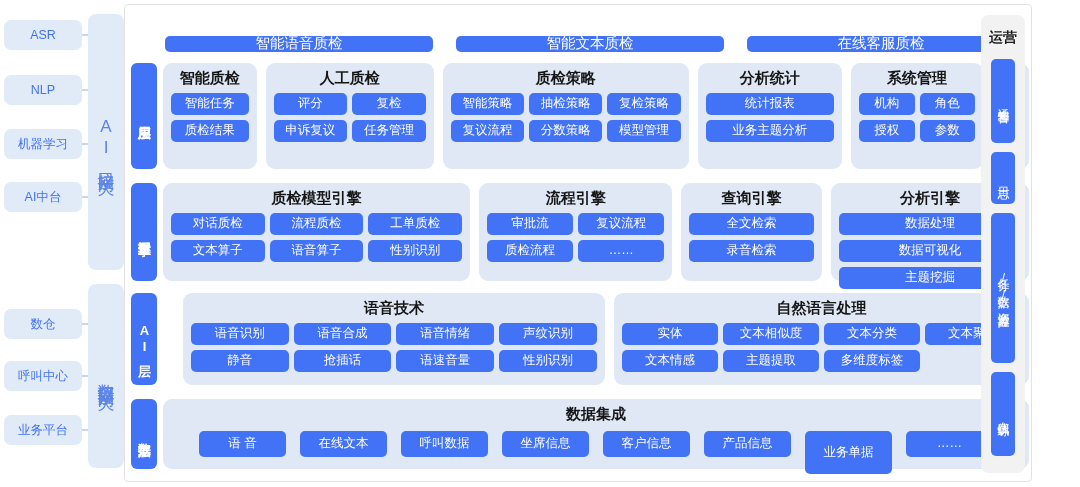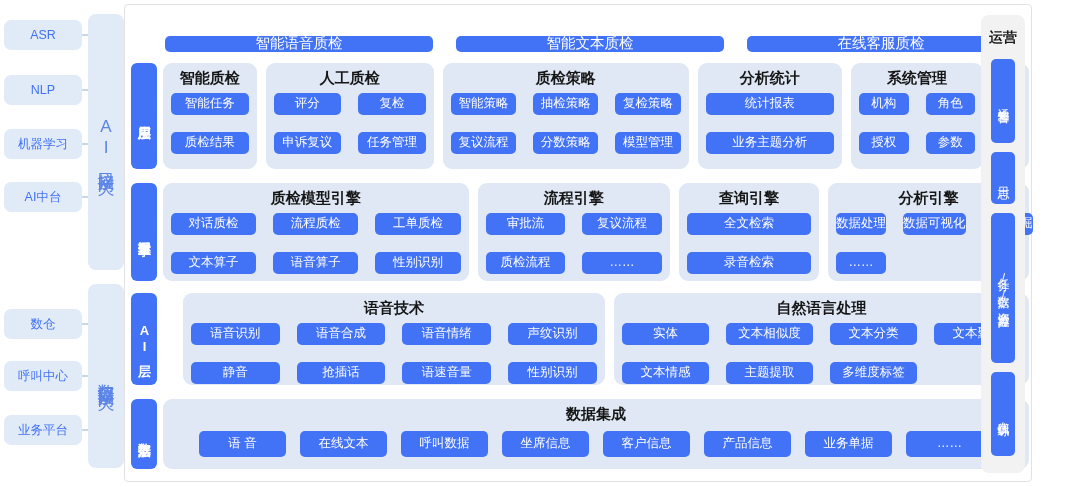--- a/index.html
+++ b/index.html
@@ -60,21 +60,21 @@
     writing-mode:vertical-rl;text-orientation:upright;letter-spacing:1px;
   }
 
   
   .row{position:absolute;left:38px;display:flex;gap:9px;box-sizing:border-box;}
 
   .grp{display:flex;flex-direction:column;align-items:center;
        background:#DFE8F4;border-radius:9px;box-sizing:border-box;
        padding:6px 8px 8px 8px;}
   .grp .gtitle{font-weight:bold;font-size:15px;color:#161616;margin-bottom:5px;white-space:nowrap;}
-  .grid{display:grid;gap:17px;width:100%;}
+  .grid{display:grid;gap:5px;width:100%;}
   .grid .pill{height:22px;}
 
   
   .api-box{
     position:absolute;background:#DFE8F4;border-radius:9px;
     display:flex;align-items:center;justify-content:center;
     color:#4272F5;font-weight:bold;font-size:13px;
   }
 
   
@@ -209,21 +209,21 @@
       <div class="grp" style="width:143px">
         <div class="gtitle">查询引擎</div>
         <div class="grid" style="grid-template-columns:repeat(1,1fr)">
           <div class="pill">全文检索</div>
           <div class="pill">录音检索</div>
         </div>
       </div>
 
       <div class="grp" style="width:201px">
         <div class="gtitle">分析引擎</div>
-        <div class="grid" style="grid-template-columns:repeat(3,1fr)">
+        <div class="grid" style="grid-template-columns:repeat(1,1fr)">
           <div class="pill">数据处理</div>
           <div class="pill">数据可视化</div>
           <div class="pill">主题挖掘</div>
           <div class="pill">……</div>
         </div>
       </div>
     </div>
 
     <div class="layer-tab" style="top:288px;height:92px">AI层</div>
 
@@ -261,21 +261,21 @@
     <div class="row" style="top:394px;height:70px;width:866px;">
       <div class="grp" style="width:866px">
         <div class="gtitle">数据集成</div>
         <div class="grid" style="grid-template-columns:repeat(8,1fr);gap:14px;padding:2px 28px 0 28px;box-sizing:border-box;">
           <div class="pill" style="height:26px">语  音</div>
           <div class="pill" style="height:26px">在线文本</div>
           <div class="pill" style="height:26px">呼叫数据</div>
           <div class="pill" style="height:26px">坐席信息</div>
           <div class="pill" style="height:26px">客户信息</div>
           <div class="pill" style="height:26px">产品信息</div>
-          <div class="pill" style="height:26px">业务单据</div>
+          <div class="pill" style="height:43px">业务单据</div>
           <div class="pill" style="height:26px">……</div>
         </div>
       </div>
     </div>
 
     <div class="ops">
       <div class="ops-title">运营</div>
       <div class="ops-item" style="height:84px">通知告警</div>
       <div class="ops-item" style="height:52px">日志</div>
       <div class="ops-item" style="height:150px">任务/数据/资源监控</div>

